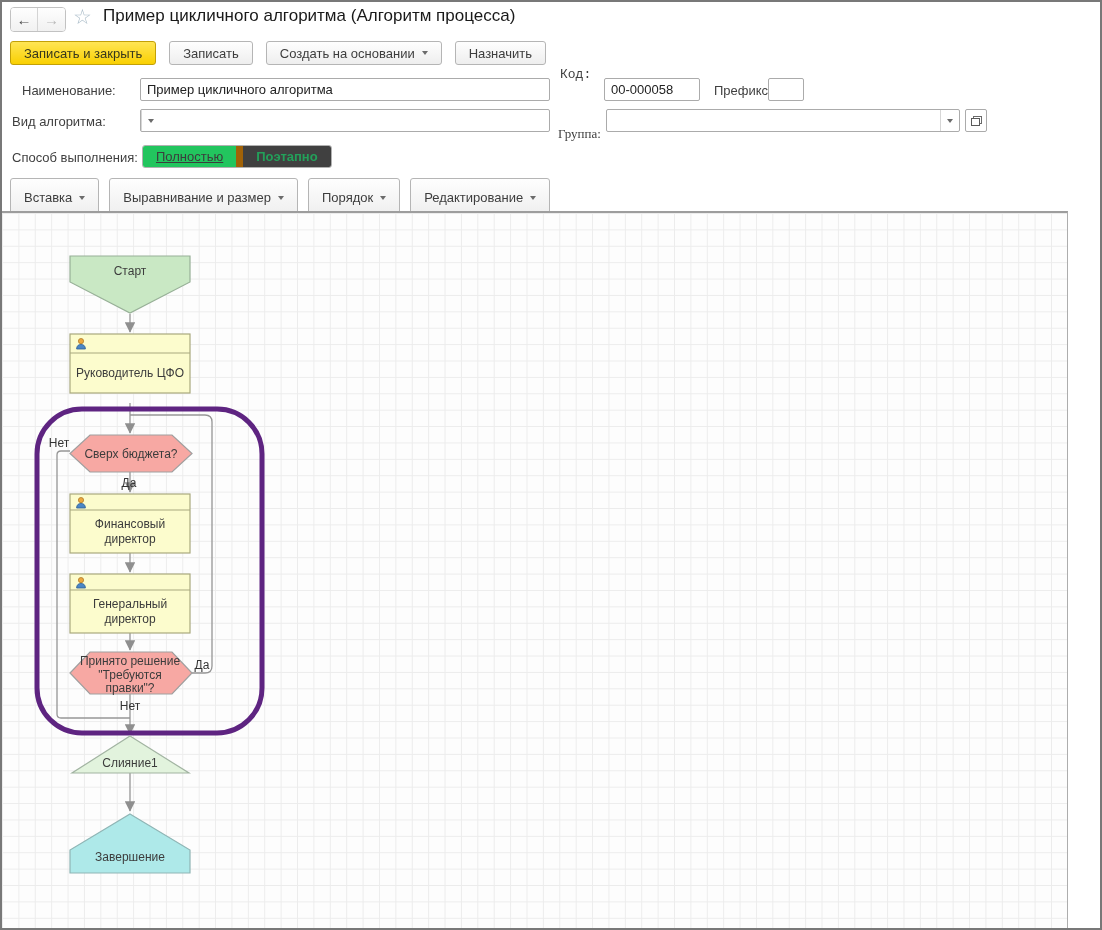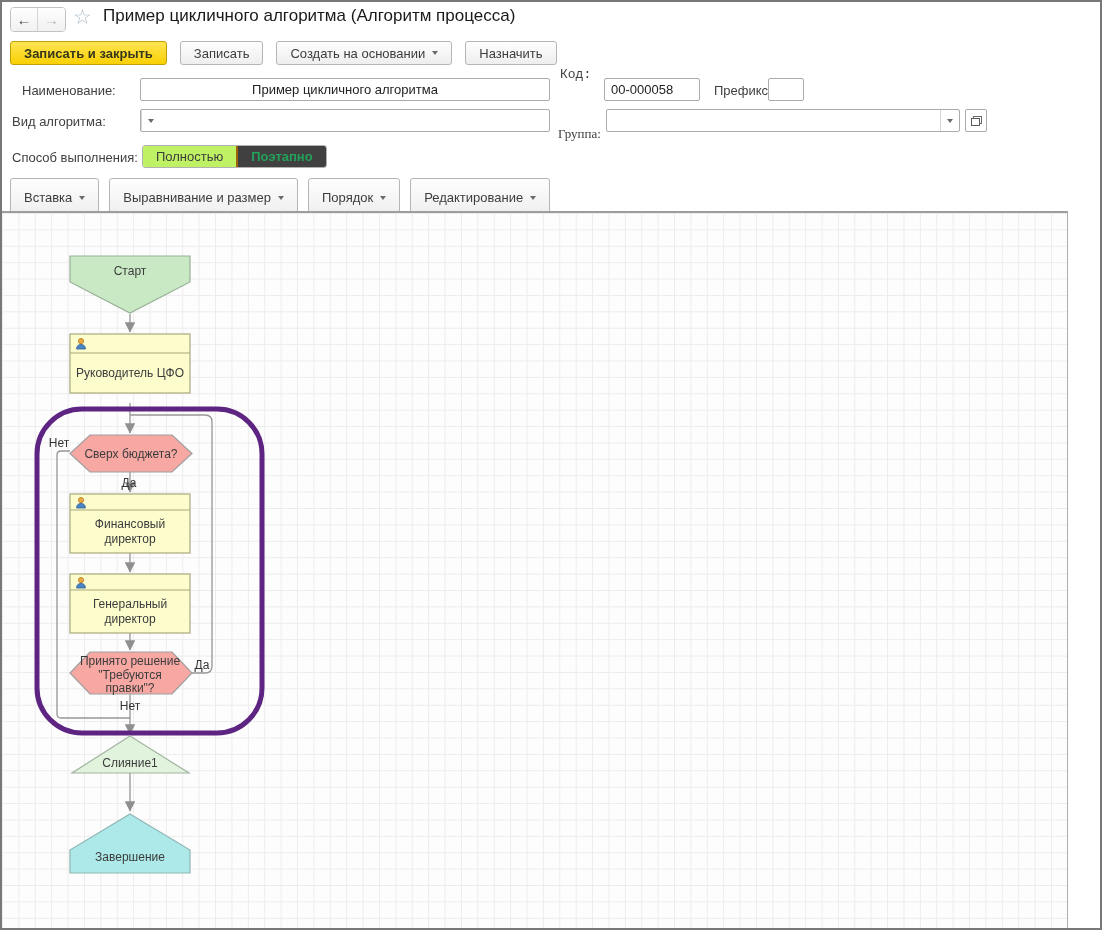--- a/index.html
+++ b/index.html
@@ -18,21 +18,21 @@
   .nav-btn.fwd  { color:#b9b9b9; font-weight:bold; }
   .star { position:absolute; left:71px; top:3px; font-size:21px; color:#aebfcb; cursor:pointer; }
   .page-title { position:absolute; left:101px; top:4px; font-size:17px; color:#191919; white-space:nowrap; }
 
   
   .cmd-row { position:absolute; left:8px; top:39px; display:flex; gap:13px; }
   .btn { display:inline-flex; align-items:center; gap:7px; height:24px; padding:0 13px;
     background:linear-gradient(#fefefe,#eeeeee); border:1px solid #b5b5b5; border-radius:3px;
     font-size:13px; color:#3d3d3d; cursor:pointer; white-space:nowrap; }
   .btn-primary { background:linear-gradient(#ffe554,#f9d002); border-color:#c2a007;
-    font-weight:bold; color:#37371c; }
+    font-weight:normal; color:#37371c; }
   .caret { width:0; height:0; border-left:3.5px solid transparent;
     border-right:3.5px solid transparent; border-top:4px solid #6b6b6b; }
 
   
   .flabel { position:absolute; font-size:13px; color:#3f3f3f; white-space:nowrap; }
   .tinput { position:absolute; height:23px; border:1px solid #ababab; border-radius:2px;
     font-family:"Liberation Sans",sans-serif; font-size:13px; color:#222; padding:0 6px; background:#fff; }
   .combo { position:absolute; height:23px; border:1px solid #ababab; border-radius:2px;
     display:flex; background:#fff; cursor:pointer; }
   .combo-value { flex:1; font-size:13px; color:#222; padding:3px 6px; overflow:hidden; white-space:nowrap; }
@@ -41,21 +41,21 @@
   .sq-btn { position:absolute; width:22px; height:23px; border:1px solid #ababab; border-radius:2px;
     background:#fff; display:flex; align-items:center; justify-content:center; cursor:pointer; }
   .open-icon { position:relative; width:11px; height:10px; }
   .open-icon::after { content:""; position:absolute; right:0; top:0; width:7px; height:6px;
     border:1px solid #6a6a6a; background:#fff; }
   .open-icon::before { content:""; position:absolute; left:0; bottom:0; width:7px; height:6px;
     border:1px solid #5a5a5a; background:#fff; z-index:1; }
   .seg { position:absolute; display:inline-flex; border:1px solid #b1b1b1; border-radius:3px;
     overflow:hidden; height:23px; }
   .seg-opt { display:flex; align-items:center; padding:0 13px; font-size:13px; cursor:pointer; }
-  .seg-opt.sel { background:#bef264; color:#3c3c3c; border-right:2px solid #a16207; }
+  .seg-opt.sel { background:#22c55e; color:#3c3c3c; border-right:7px solid #a16207;text-decoration:underline; }
   .seg-opt.alt { background:#404040; color:#23a05a;font-weight:bold; }
 
   
   .dtb { position:absolute; left:8px; top:176px; display:flex; gap:10px; }
   .dtb .btn { height:39px; }
 
   
   .canvas { position:absolute; left:0; top:209px; width:1066px; height:719px;
     border-top:2px solid #9d9d9d; border-right:1px solid #adadad;
     background-color:#fdfdfd;
@@ -83,21 +83,21 @@
     <button class="btn btn-primary">Записать и закрыть</button>
     <button class="btn">Записать</button>
     <button class="btn">
       <span>Создать на основании</span>
       <span class="caret"></span>
     </button>
     <button class="btn">Назначить</button>
   </div>
 
   <div class="flabel" style="left:20px; top:81px;">Наименование:</div>
-  <input class="tinput" style="left: 138px; top: 76px; width: 410px; text-align: center;" value="Пример цикличного алгоритма">
+  <input class="tinput" style="left: 138px; top: 76px; width: 410px;" value="Пример цикличного алгоритма">
 
   <div class="flabel" style="left:558px; top:65px;font-family:Liberation Mono, monospace;">Код:</div>
   <input class="tinput" style="left: 602px; top: 76px; width: 96px;" value="00-000058">
 
   <div class="flabel" style="left:712px; top:81px;">Префикс:</div>
   <input class="tinput" style="left: 766px; top: 76px; width: 36px;" value="">
 
   <div class="flabel" style="left:10px; top:112px;">Вид алгоритма:</div>
   <div class="combo" style="left:138px; top:107px; width:410px;">
     <div class="combo-arrow">

